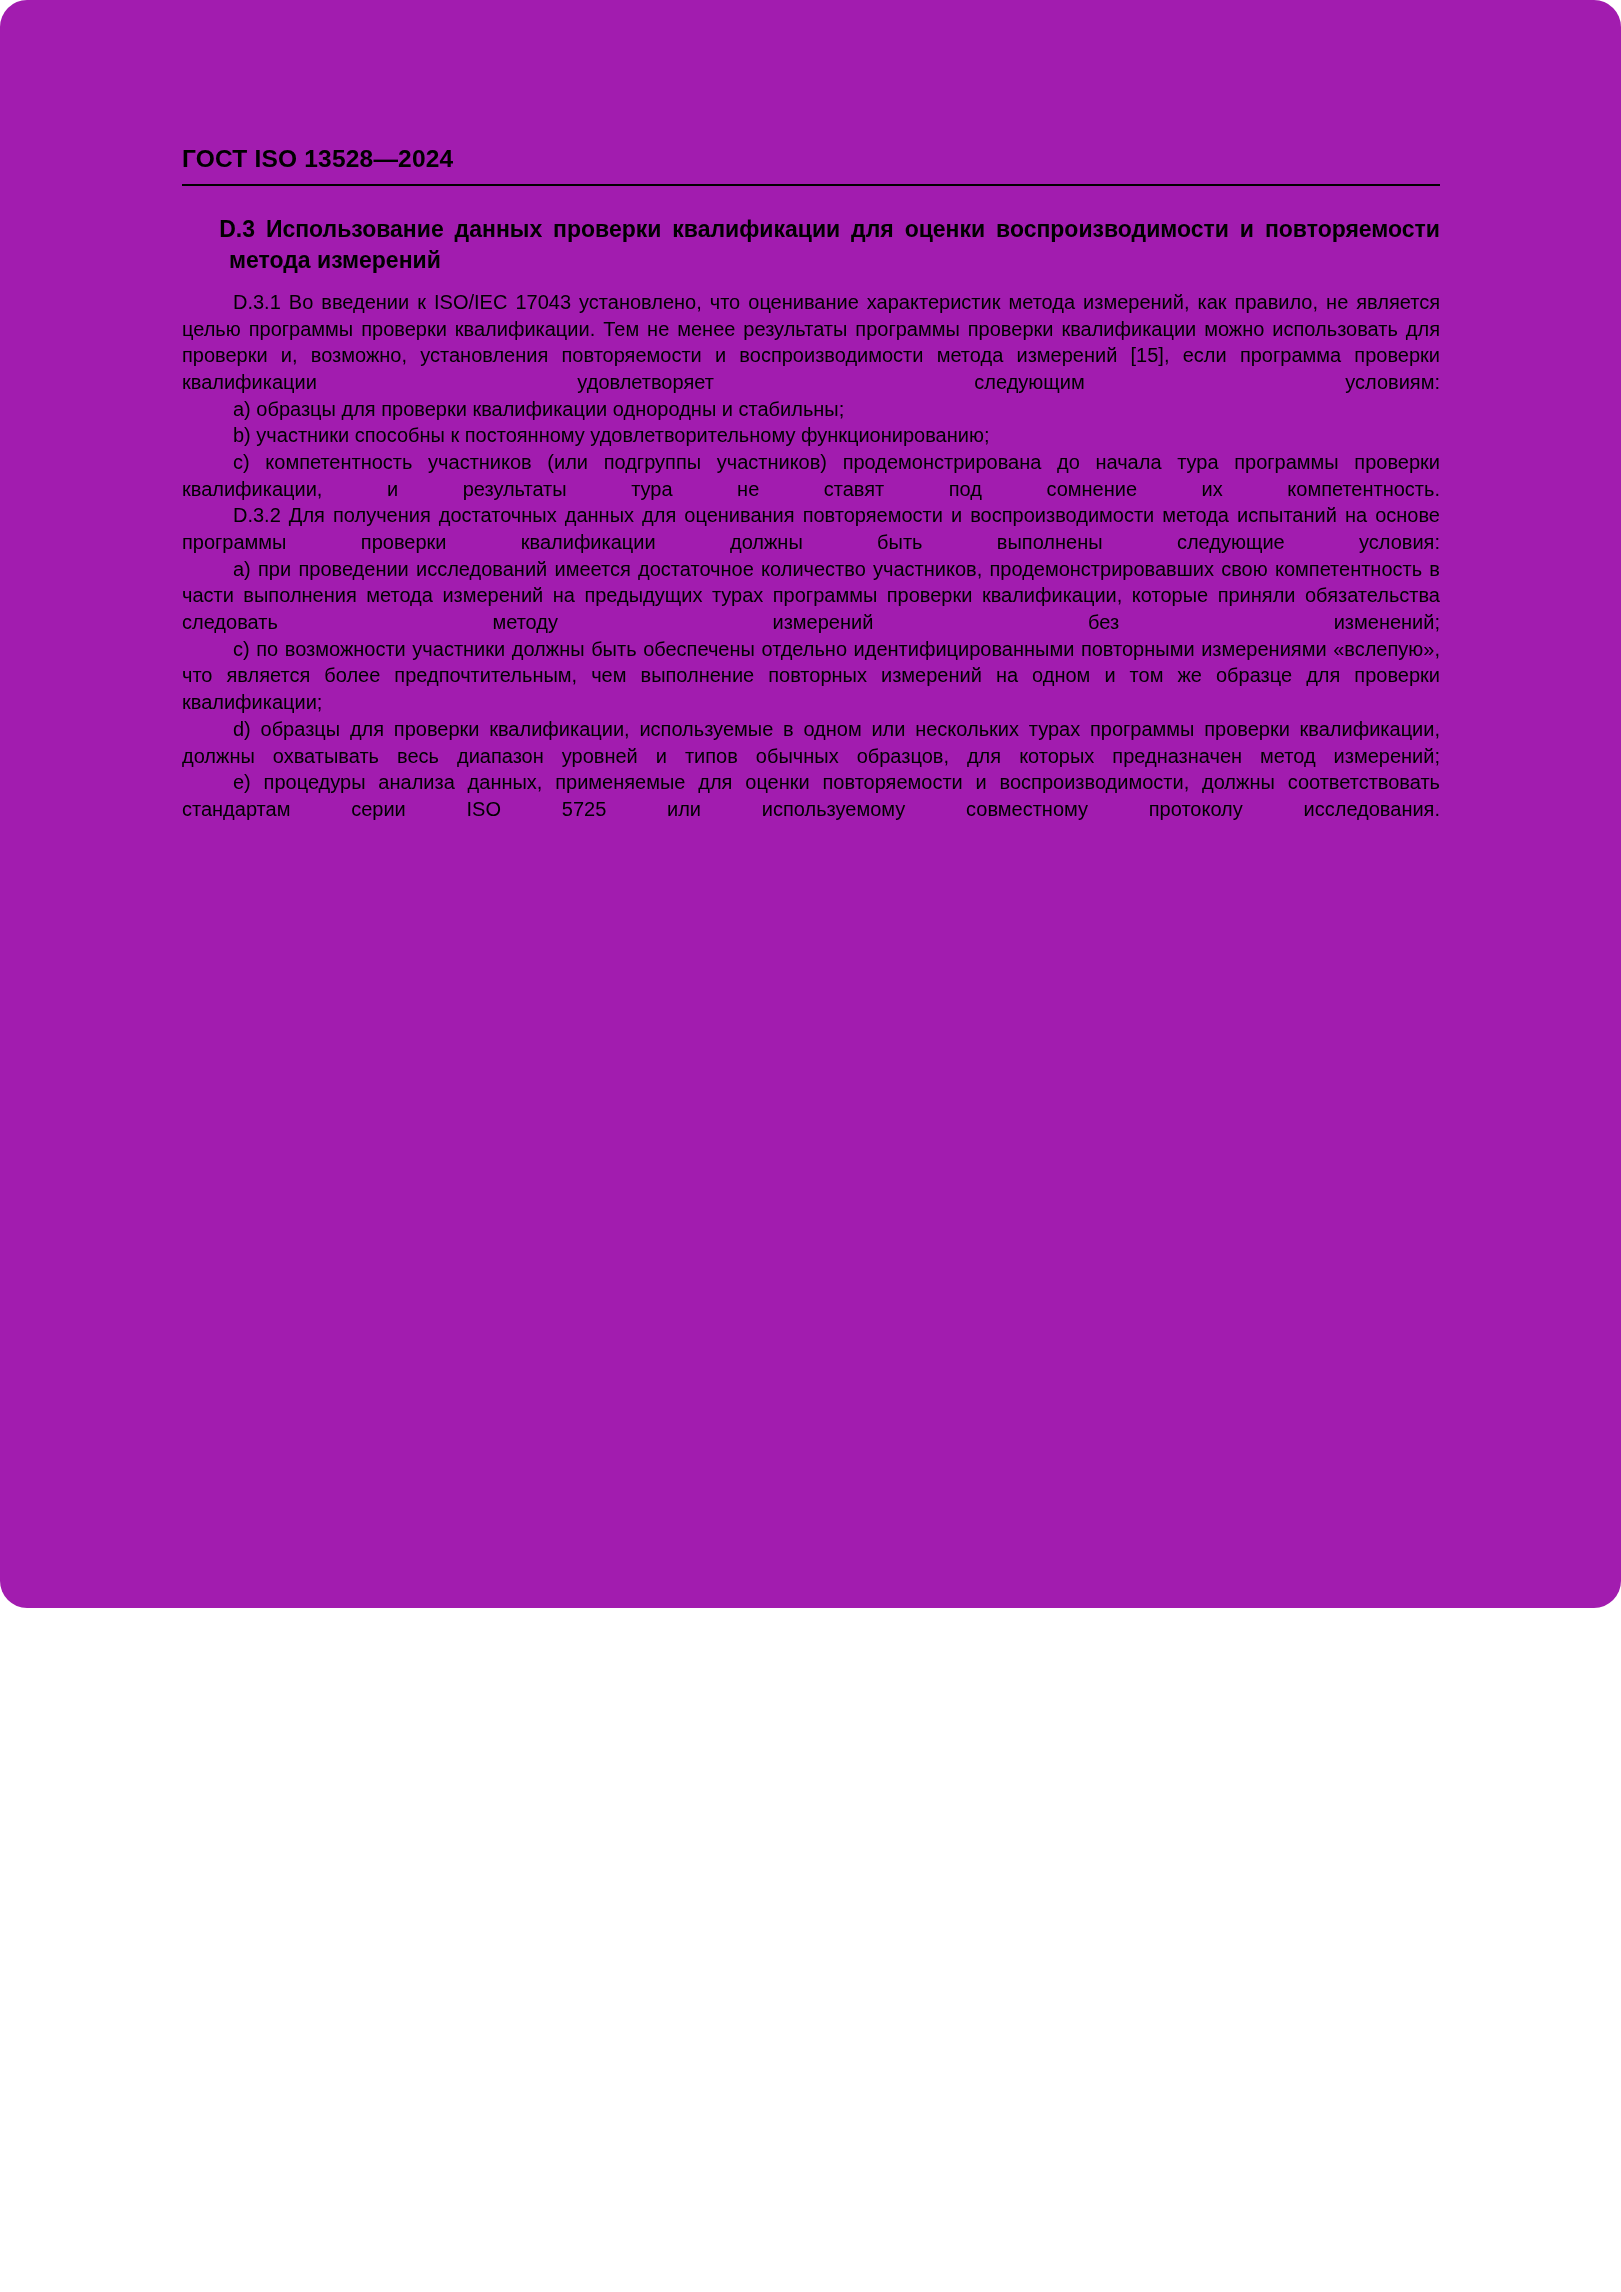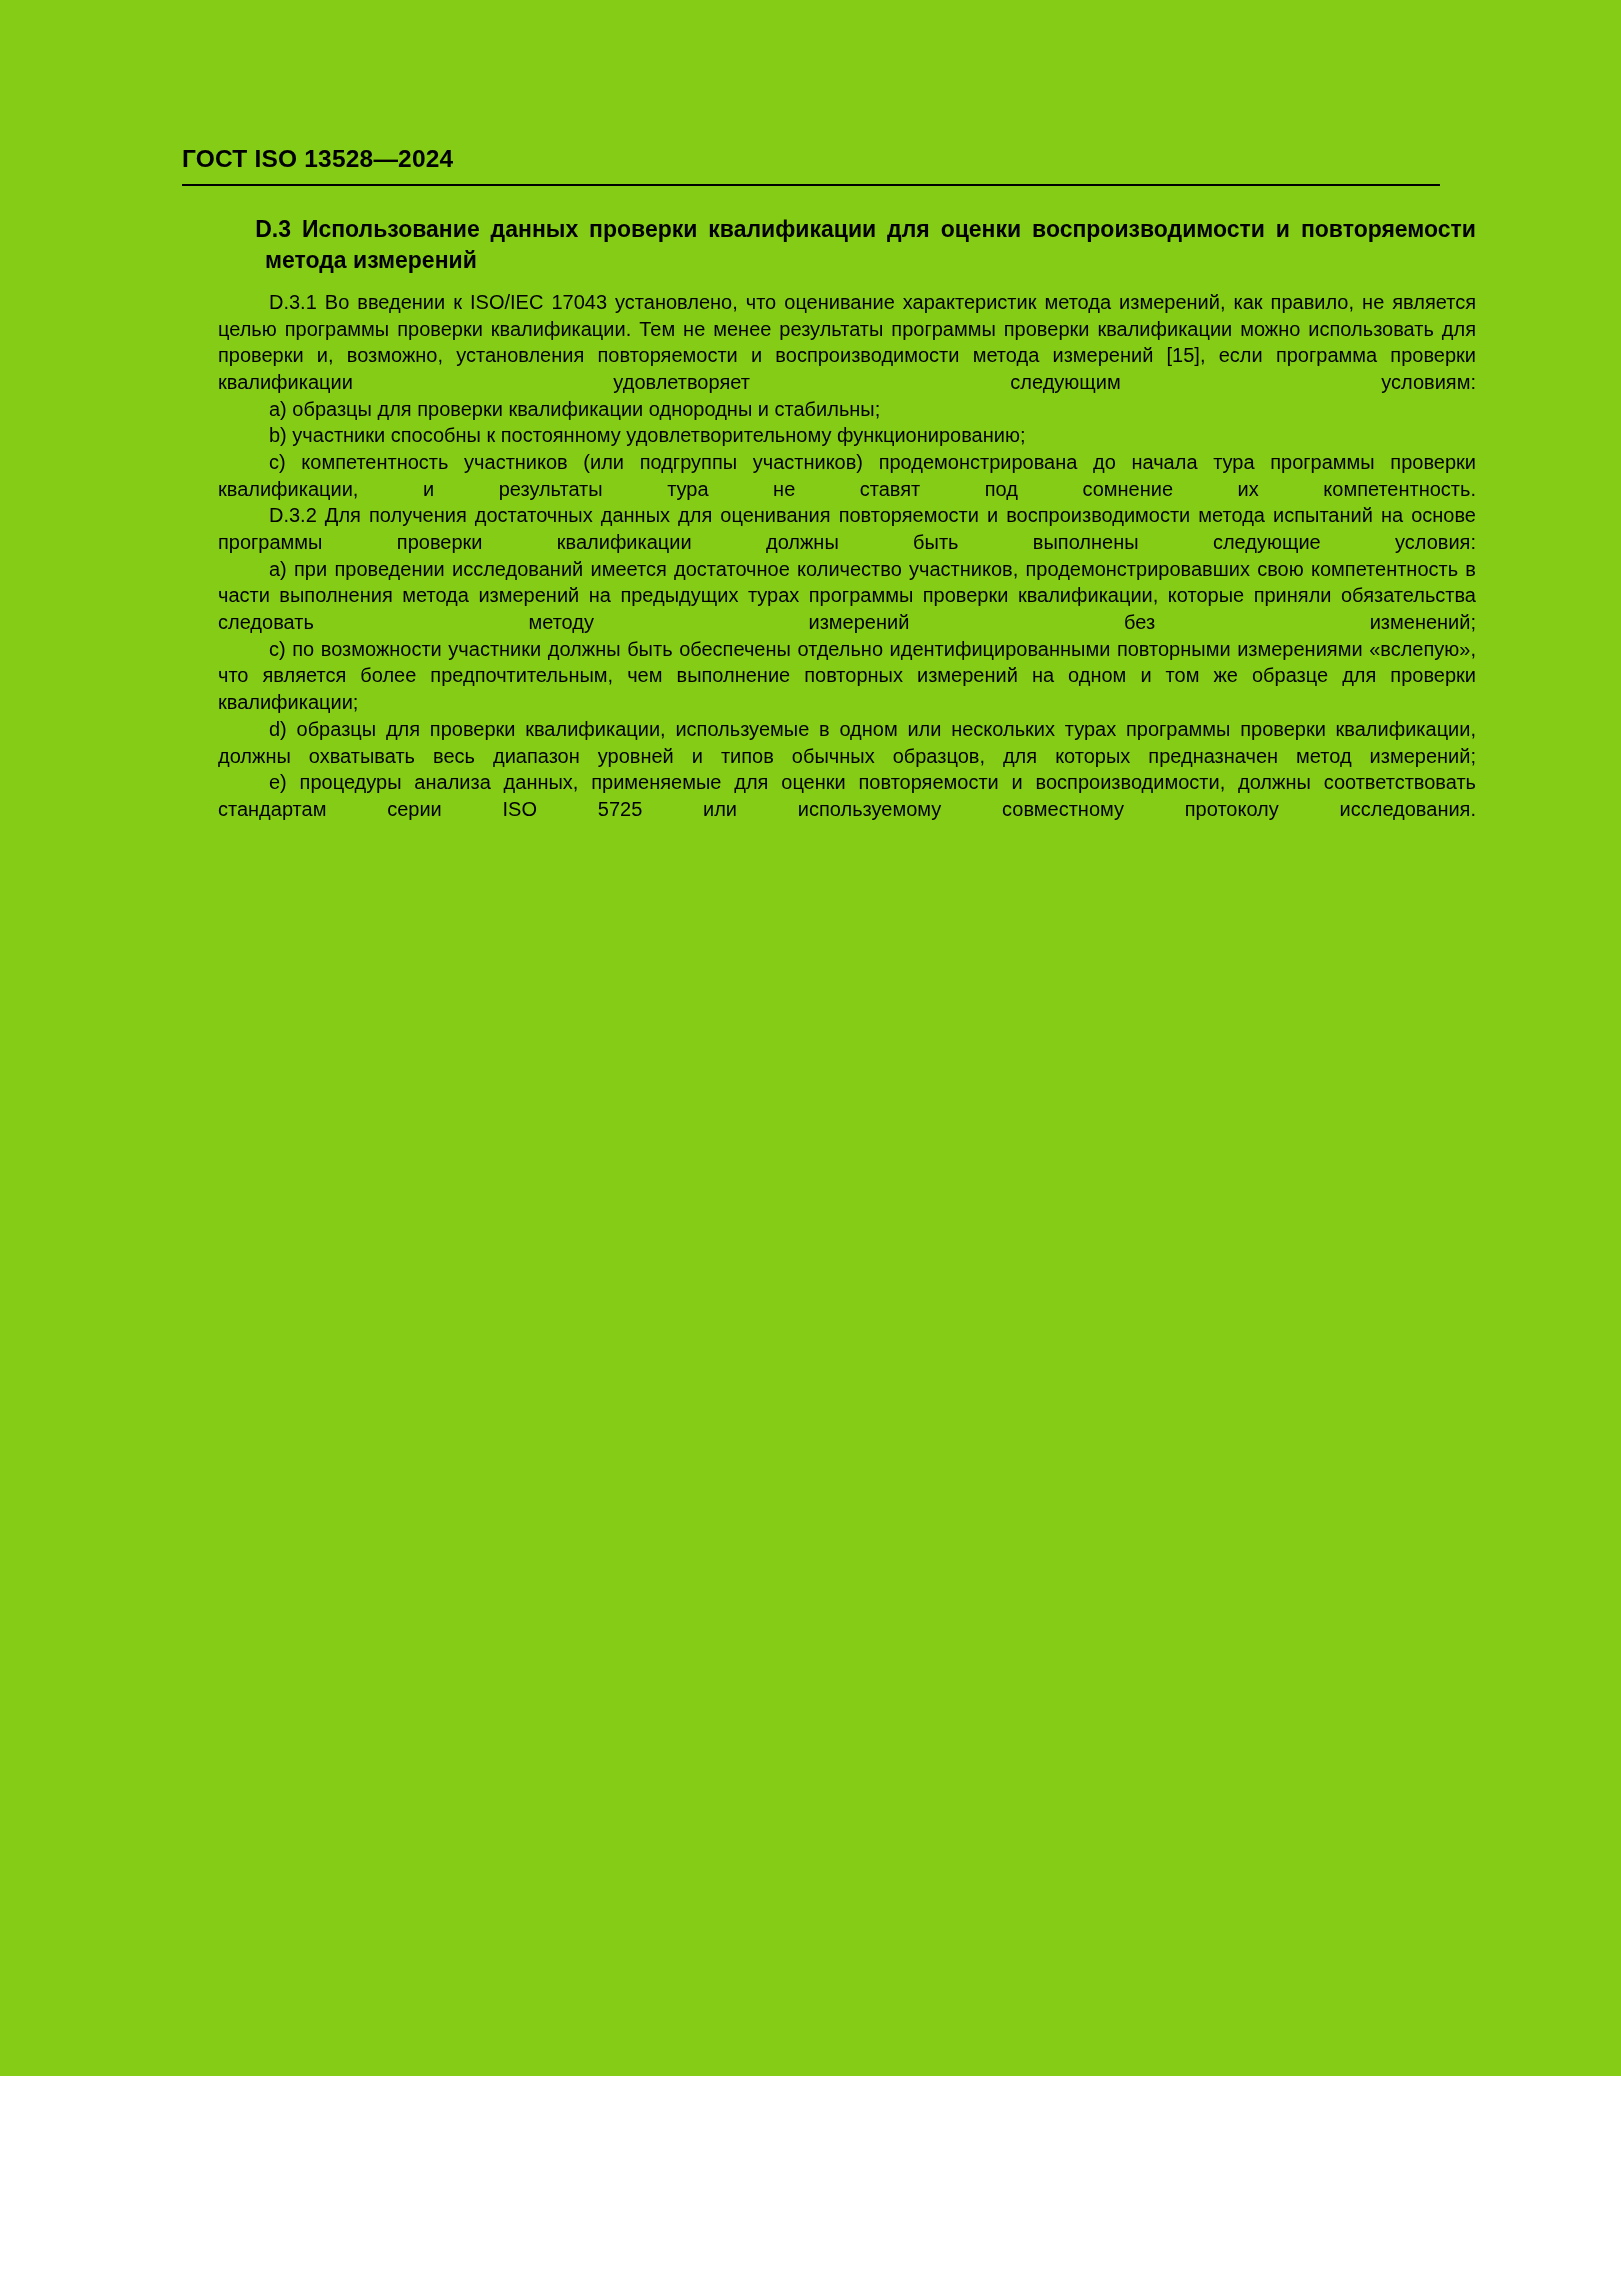--- a/index.html
+++ b/index.html
@@ -3,25 +3,26 @@
 <meta charset="utf-8">
 <style>
   html, body {
     margin: 0;
     padding: 0;
     background: #ffffff;
   }
   .page {
     position: relative;
     width: 1621px;
-    height: 2076px;
-    background: #84cc16;
+    height: 1608px;
+    background: #a21caf;
     font-family: "Liberation Sans", sans-serif;
     color: #000000;
     box-sizing: border-box;
+    border-radius: 27px;
   }
   .header {
     position: absolute;
     top: 145px;
     left: 182px;
     font-size: 24.5px;
     font-weight: bold;
     letter-spacing: 0.2px;
   }
   .header-rule {
@@ -30,21 +31,20 @@
     left: 182px;
     width: 1258px;
     height: 2px;
     background: #000000;
   }
   .content {
     position: absolute;
     top: 214px;
     left: 182px;
     width: 1258px;
-    margin-left: 36px;
   }
   .sec-title {
     font-size: 23px;
     font-weight: bold;
     line-height: 1.33;
     text-align: justify;
     text-align-last: left;
     margin: 0 0 13.7px 0;
     padding-left: 47px;
     text-indent: -9.8px;

